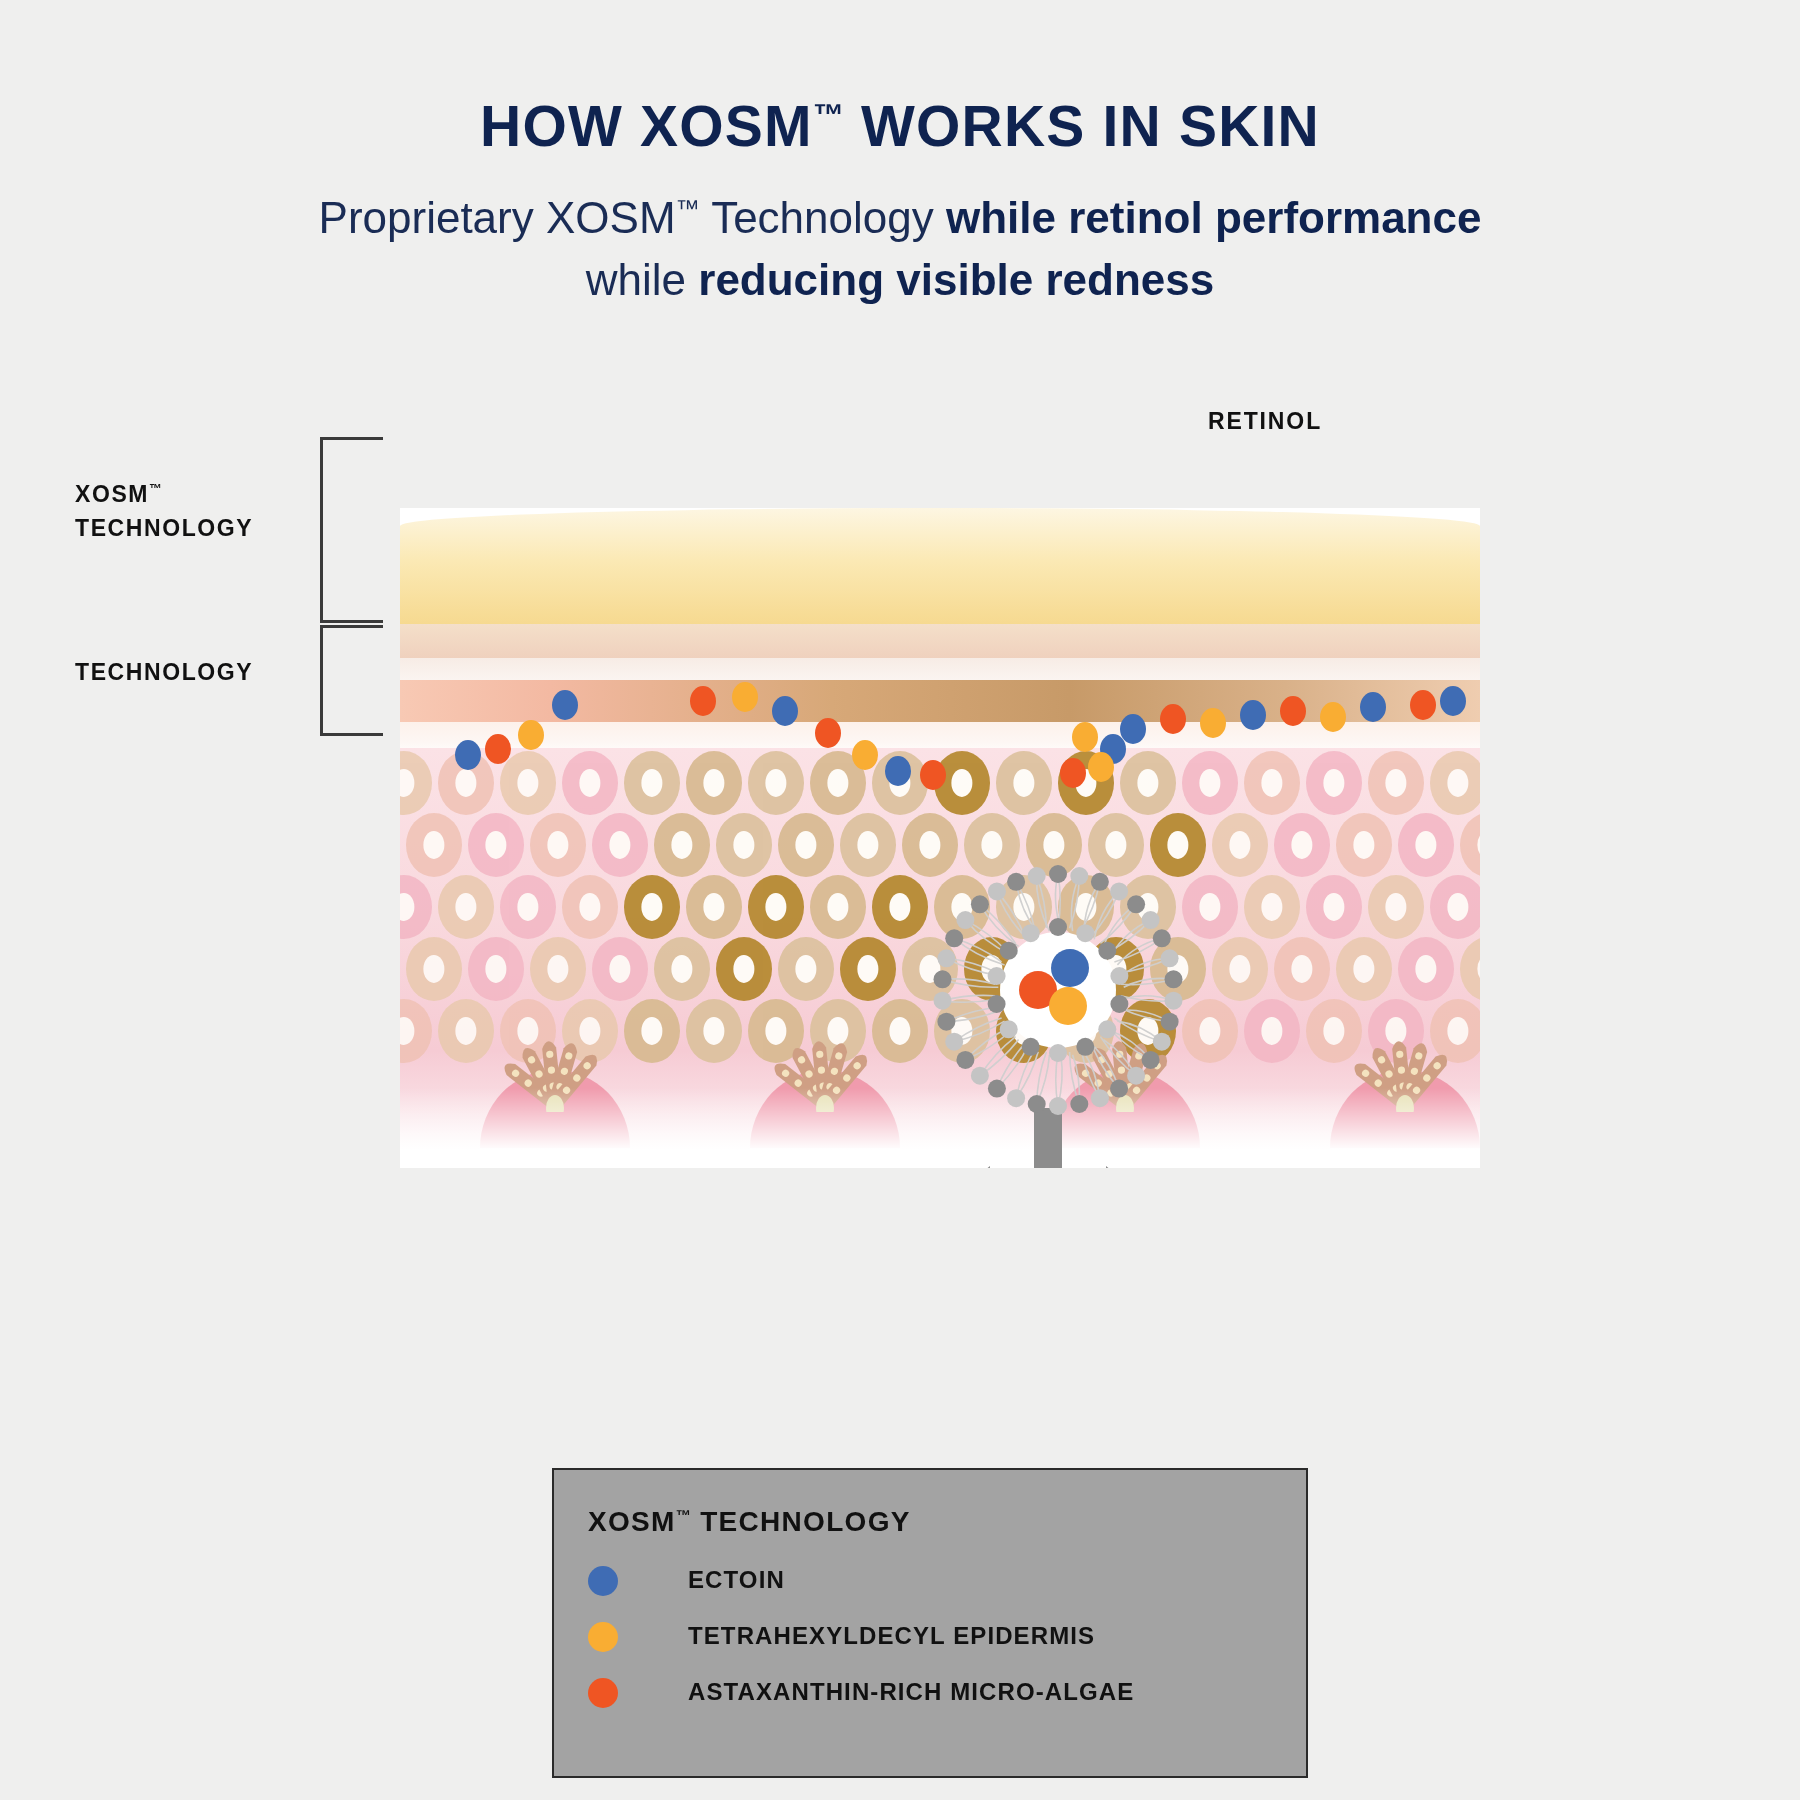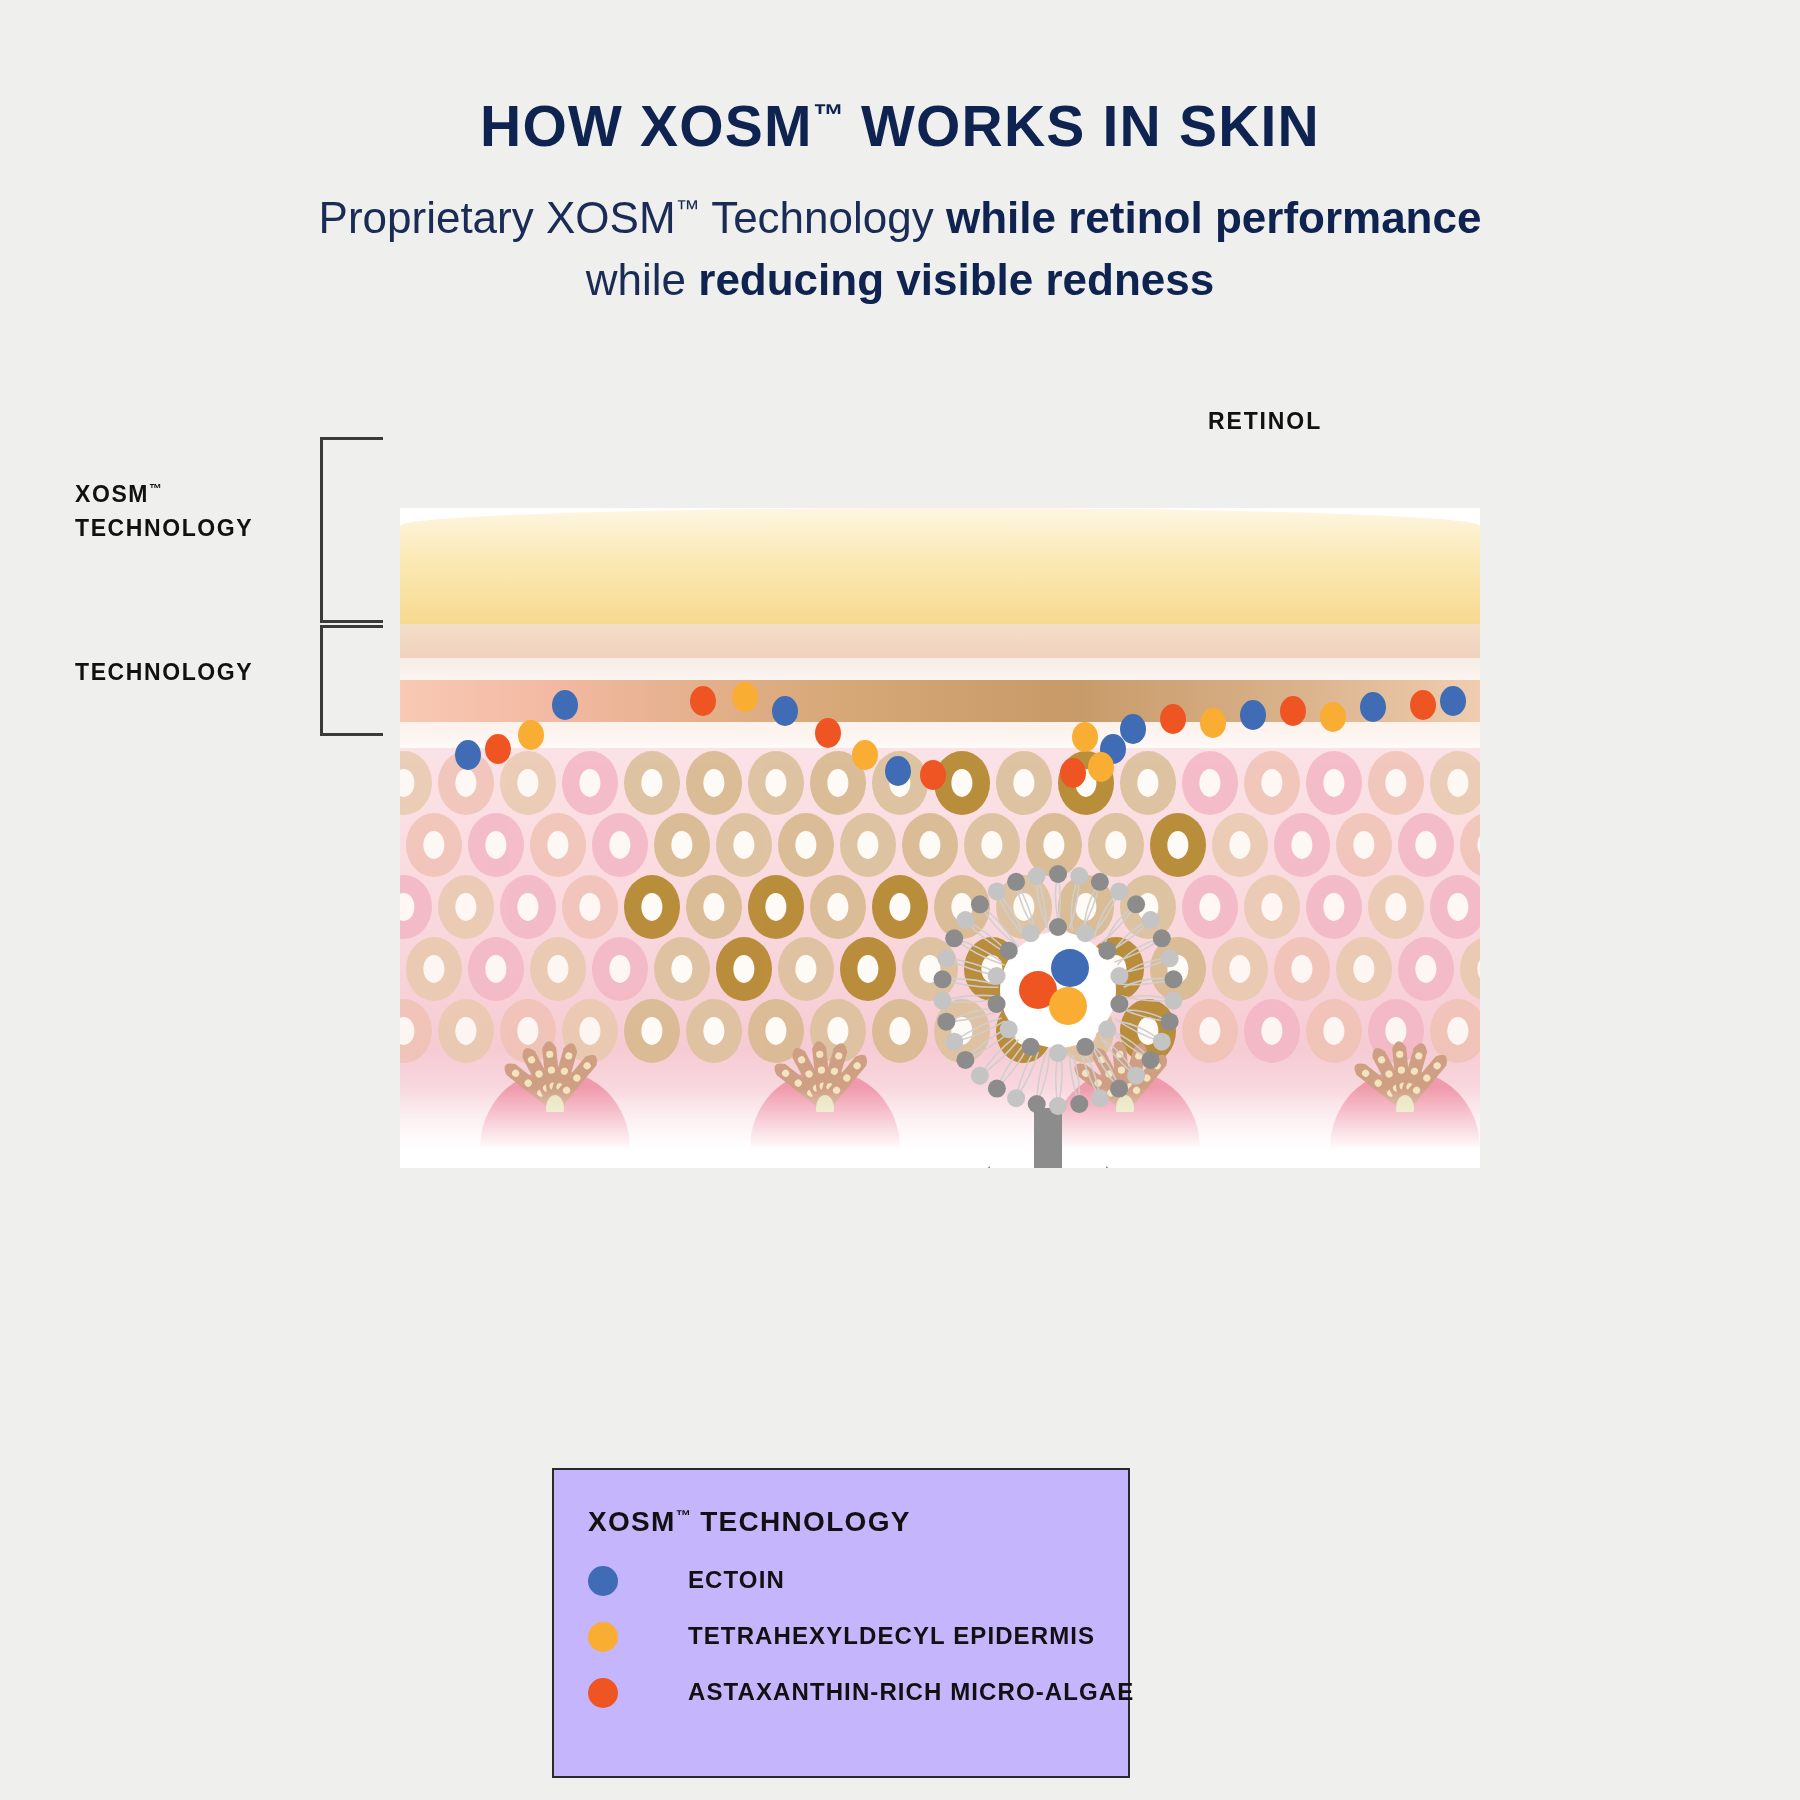--- a/index.html
+++ b/index.html
@@ -98,22 +98,22 @@
 
   
   #grey-arrows{position:absolute;left:560px;top:600px;width:220px;height:130px;}
   #navy-arrow{position:absolute;left:1055px;top:560px;width:380px;height:300px;}
 
   
   .dot{position:absolute;border-radius:50%;}
 
   
   #legend{
-    position:absolute;left:552px;top:1468px;width:578px;height:310px;
-    background:#c4b5fd;border:2px solid #2a2a2a;box-sizing:border-box;
+    position:absolute;left:552px;top:1468px;width:756px;height:310px;
+    background:#a3a3a3;border:2px solid #2a2a2a;box-sizing:border-box;
     padding:36px 0 0 34px;
   }
   #legend-title{
     font-size:28px;font-weight:700;letter-spacing:1.3px;color:#111;
     margin-bottom:28px;
   }
   .legend-row{display:flex;align-items:flex-start;margin-bottom:26px;gap:48px;}
   .legend-swatch{width:30px;height:30px;border-radius:50%;flex:0 0 auto;}
   .legend-text{
     margin-left:22px;font-size:24px;font-weight:700;

